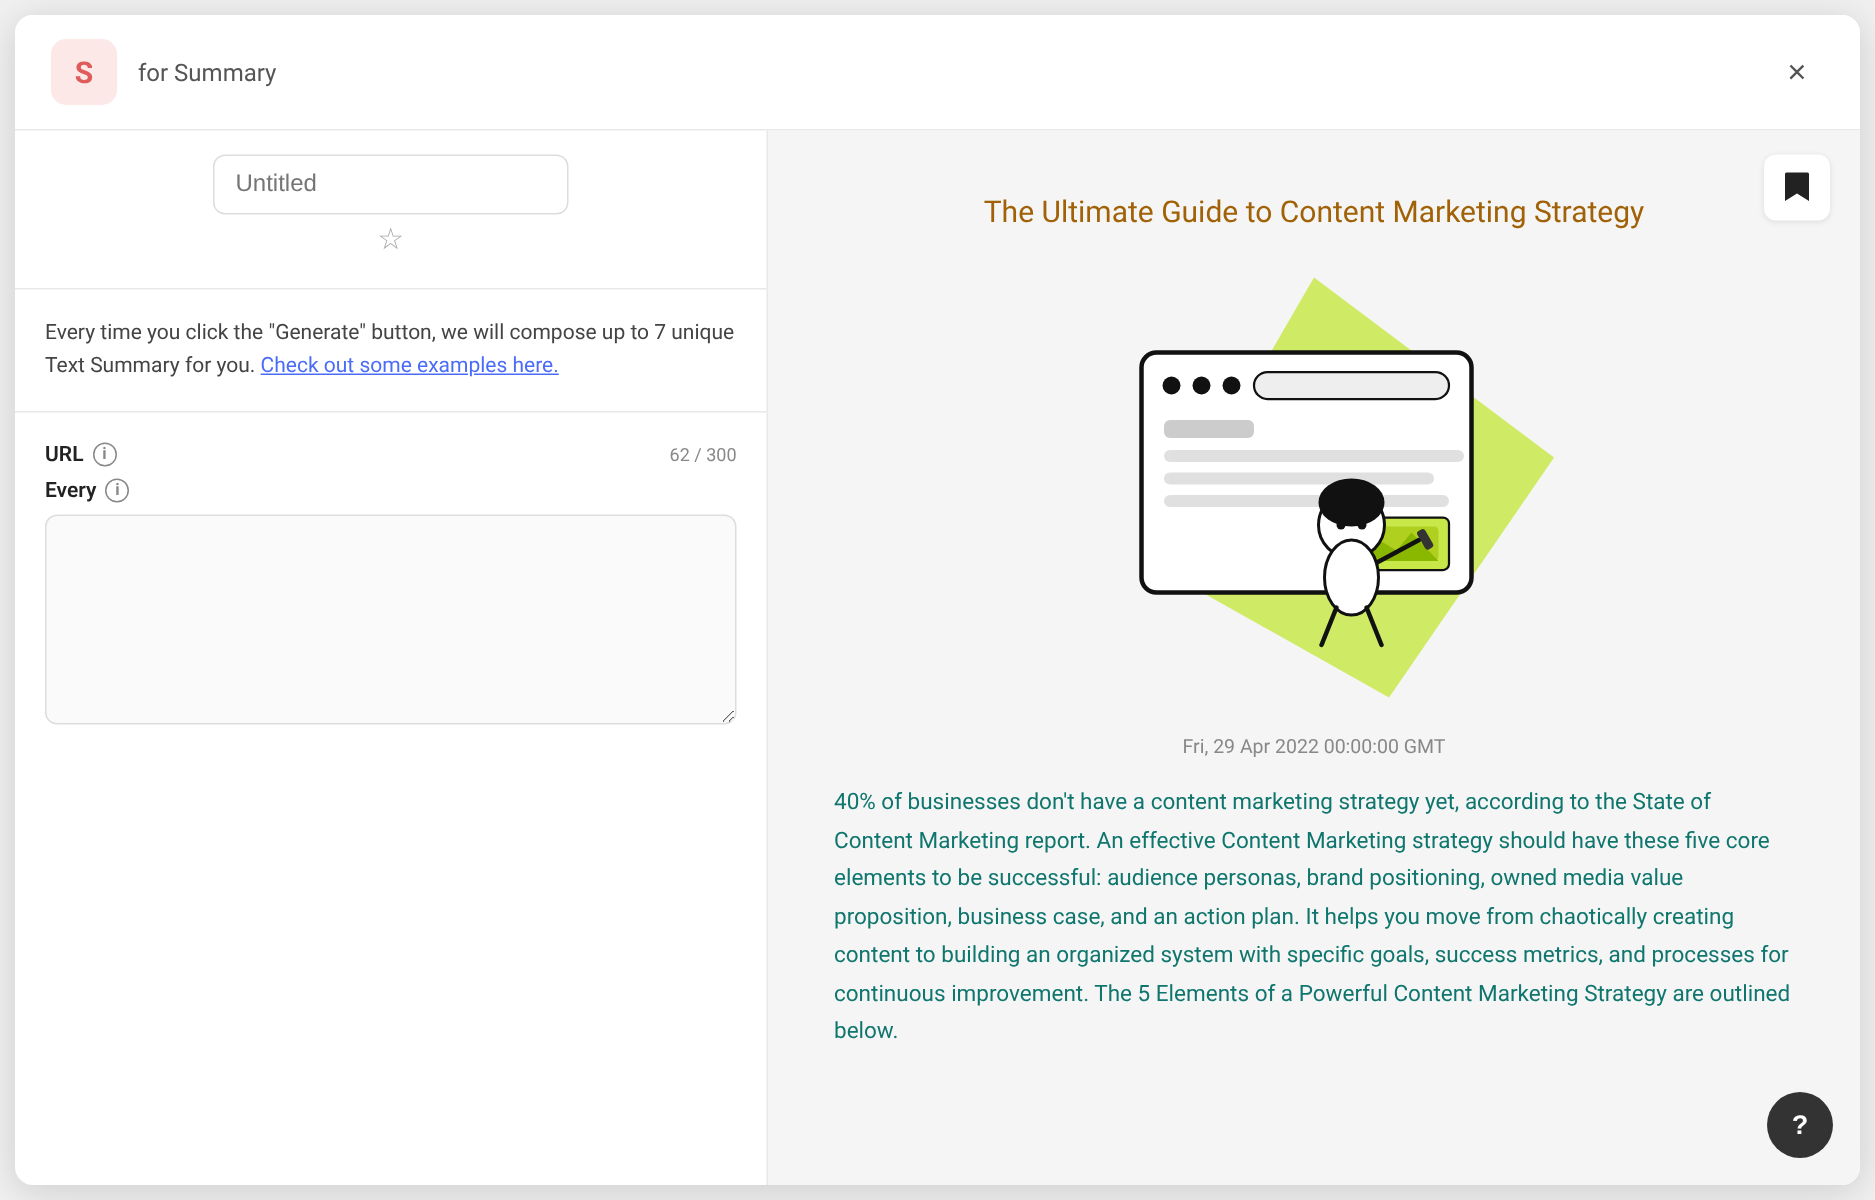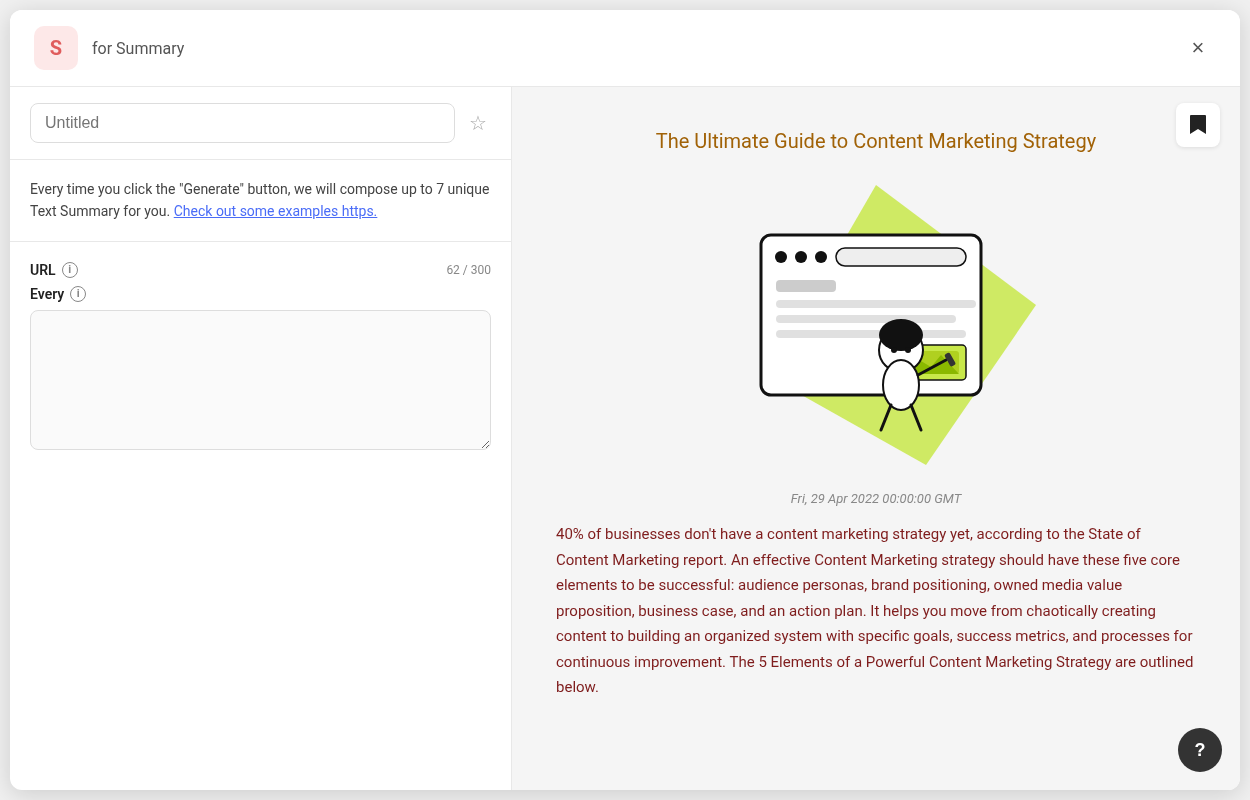--- a/index.html
+++ b/index.html
@@ -91,21 +91,22 @@
       flex-direction: column;
       overflow: hidden;
     }
 
     
     .title-row {
       display: flex;
       align-items: center;
       padding: 16px 20px;
       border-bottom: 1px solid #e8e8e8;
-      gap: 10px;
+      gap: 0;
+      flex-direction: column;
     }
     .title-input {
       flex: 1;
       border: 1px solid #ddd;
       border-radius: 8px;
       padding: 10px 14px;
       font-size: 16px;
       color: #999;
       outline: none;
     }
@@ -240,26 +241,25 @@
       height: 300px;
       margin-bottom: 16px;
       flex-shrink: 0;
     }
 
     .preview-date {
       font-size: 13px;
       color: #888;
       margin-bottom: 16px;
       text-align: center;
-      font-style: italic;
     }
 
     .preview-body-text {
       font-size: 15px;
-      color: #7f1d1d;
+      color: #0f766e;
       line-height: 1.7;
       text-align: left;
       max-width: 640px;
     }
 
     
     .help-btn {
       position: fixed;
       bottom: 28px;
       right: 28px;
@@ -298,21 +298,21 @@
 
       <div class="title-row">
         <input class="title-input" type="text" placeholder="Untitled" style="">
         <button class="star-btn">
           <span>☆</span>
         </button>
       </div>
 
       <div class="info-box">
         <span>Every time you click the "Generate" button, we will compose up to 7 unique Text Summary for you.</span>
-        <a href="#">Check out some examples https.</a>
+        <a href="#">Check out some examples here.</a>
       </div>
 
       <div class="form-area">
         
         <div class="field-label">
           <span>URL</span>
           <span class="info-icon">i</span>
           <span class="char-count">62 / 300</span>
         </div>
 

